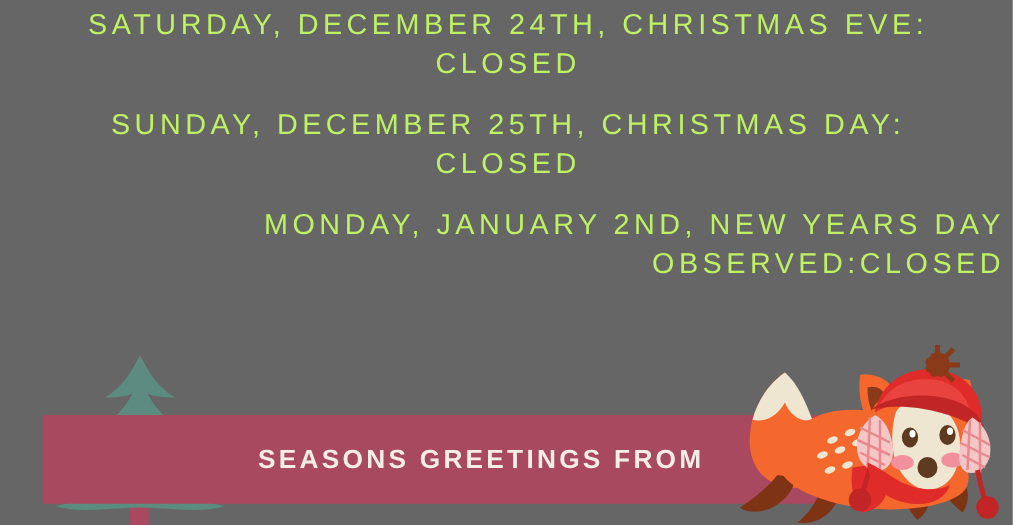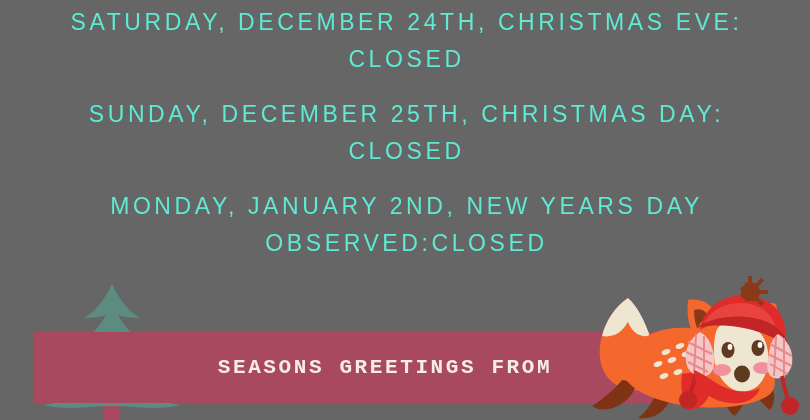--- a/index.html
+++ b/index.html
@@ -25,32 +25,32 @@
     position: absolute;
     left: 0;
     top: 0;
     width: 810px;
     padding-top: 4px;
     box-sizing: border-box;
     z-index: 5;
   }
   .announce-item {
     text-align: center;
-    color: #5eead4;
+    color: #bef264;
     font-family: "Liberation Sans", sans-serif;
     font-weight: 400;
     font-size: 23px;
-    line-height: 37px;
+    line-height: 31px;
     letter-spacing: 3.6px;
     margin: 0 0 18px 3px;
     padding: 0 6px;
     white-space: pre-line;
     text-transform: uppercase;
   }
-  .announce-item:last-child { margin-bottom: 0; }
+  .announce-item:last-child { margin-bottom: 0; text-align: right; }
 
   
   .tree {
     position: absolute;
     left: 36px;
     top: 282px;
     width: 152px;
     height: 138px;
     z-index: 3;
   }
@@ -73,21 +73,21 @@
     width: 470px;
     height: 66px;
     z-index: 6;
     display: flex;
     flex-direction: column;
     align-items: center;
     justify-content: center;
   }
   .banner-line {
     color: #F6EEE6;
-    font-family: Liberation Mono, monospace;
+    font-family: Liberation Sans, sans-serif;
     font-weight: 700;
     font-size: 21px;
     line-height: 26px;
     letter-spacing: 2.6px;
     text-align: left;
     text-transform: uppercase;
     white-space: nowrap;
   }
 
   

